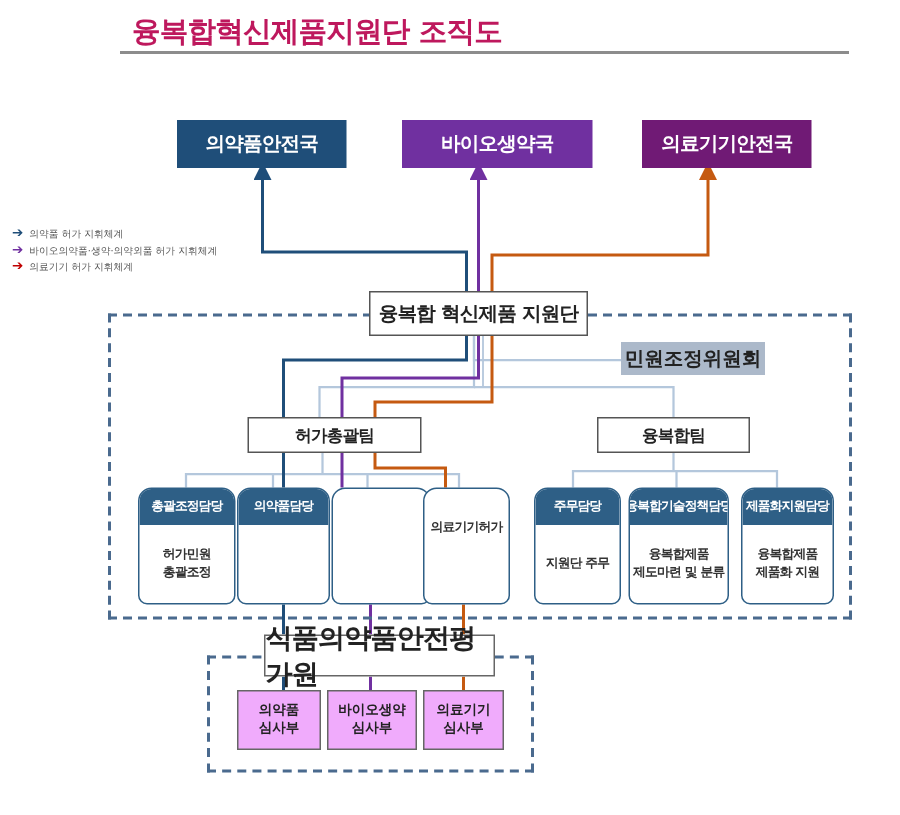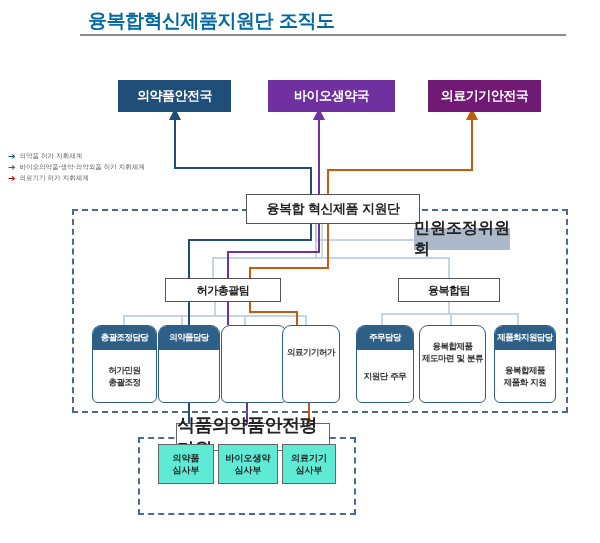--- a/index.html
+++ b/index.html
@@ -1,50 +1,50 @@
 <!DOCTYPE html>
 <html><head>
 <meta charset="utf-8">
 <style>
   html, body { margin:0; padding:0; background:#ffffff; }
   body { width:600px; height:543px; position:relative; overflow:hidden;
          font-family:"DejaVu Sans", "Liberation Sans", sans-serif; color:#222; }
   .abs { position:absolute; box-sizing:border-box; }
-  .title { left:88px; top:8px; font-size:19px; font-weight:bold; letter-spacing:-0.5px; color:#0369a1; }
+  .title { left:88px; top:8px; font-size:19px; font-weight:bold; letter-spacing:-0.5px; color:#be185d; }
   .title-rule { left:80px; top:34px; width:486px; height:2px; background:#8c8c8c; }
 
   .agency { top:80px; height:32px; color:#fff; font-size:13px; font-weight:bold;
             display:flex; align-items:center; justify-content:center; letter-spacing:-0.5px; }
   .ag-drug { left:118px; width:113px; background:#1f4e79; }
   .ag-bio  { left:268px; width:127px; background:#7030a0; }
   .ag-dev  { left:428px; width:113px; background:#701a75; }
 
   .legend { left:8px; top:151px; font-size:6.5px; color:#555; line-height:11px; }
   .legend-row { display:flex; align-items:center; gap:4px; }
   .legend-arrow { font-size:9px; font-weight:bold; line-height:9px; }
 
   .dashed-main { left:72px; top:209px; width:496px; height:204px; border:2px dashed #4a6a8e; }
   .dashed-eval { left:138px; top:437px; width:218px; height:78px; border:2px dashed #4a6a8e; }
 
   .box { background:#fff; border:1.5px solid #555; display:flex; align-items:center; justify-content:center;
          font-weight:bold; letter-spacing:-0.5px; }
-  .hq { left:246px; top:194px; width:174px; height:30px; font-size:13px; }
-  .committee { left:414px; top:228px; width:96px; height:22px; background:#acb9ca; font-size:16px;
+  .hq { left:246px; top:194px; width:146px; height:30px; font-size:13px; }
+  .committee { left:414px; top:228px; width:96px; height:22px; background:#acb9ca; font-size:13px;
                display:flex; align-items:center; justify-content:center; font-weight:bold; color:#222; }
   .team1 { left:165px; top:278px; width:116px; height:24px; font-size:11px; }
   .team2 { left:398px; top:278px; width:102px; height:24px; font-size:11px; }
 
   .card { top:325px; height:78px; border:1.5px solid #2e5f86; border-radius:9px 9px 6px 6px; background:#fff; overflow:hidden; }
   .card-head { height:24px; background:#2e5f86; color:#fff; font-size:8.5px; font-weight:bold;
                display:flex; align-items:center; justify-content:center; letter-spacing:-0.6px; white-space:nowrap; }
   .card-body { height:52px; display:flex; align-items:center; justify-content:center; text-align:center;
                font-size:8.5px; font-weight:bold; color:#333; line-height:12px; white-space:pre-line; letter-spacing:-0.5px; }
 
   .eval { left:176px; top:423px; width:154px; height:28px; font-size:18px; border:1.5px solid #666; }
-  .dept { top:444px; height:40px; background:#5eead4; border:1.5px solid #666; display:flex; align-items:center; justify-content:center;
+  .dept { top:460px; height:40px; background:#f0abfc; border:1.5px solid #666; display:flex; align-items:center; justify-content:center;
           text-align:center; font-size:9px; font-weight:bold; line-height:12px; white-space:pre-line; }
 
   svg.lines { position:absolute; left:0; top:0; }
 </style>
 </head>
 <body>
 
 <div class="abs title">융복합혁신제품지원단 조직도</div>
 <div class="abs title-rule"></div>
 
@@ -140,20 +140,21 @@
 </div>
 <div class="abs card" style="left:282px;width:58px">
   <div class="card-body">의료기기허가</div>
 </div>
 
 <div class="abs card" style="left:356px;width:58px">
   <div class="card-head">주무담당</div>
   <div class="card-body">지원단 주무</div>
 </div>
 <div class="abs card" style="left:419px;width:67px">
+  <div class="card-head">융복합기술정책담당</div>
   <div class="card-body">융복합제품
 제도마련 및 분류</div>
 </div>
 <div class="abs card" style="left:494px;width:62px">
   <div class="card-head">제품화지원담당</div>
   <div class="card-body">융복합제품
 제품화 지원</div>
 </div>
 
 <div class="abs box eval">식품의약품안전평가원</div>

